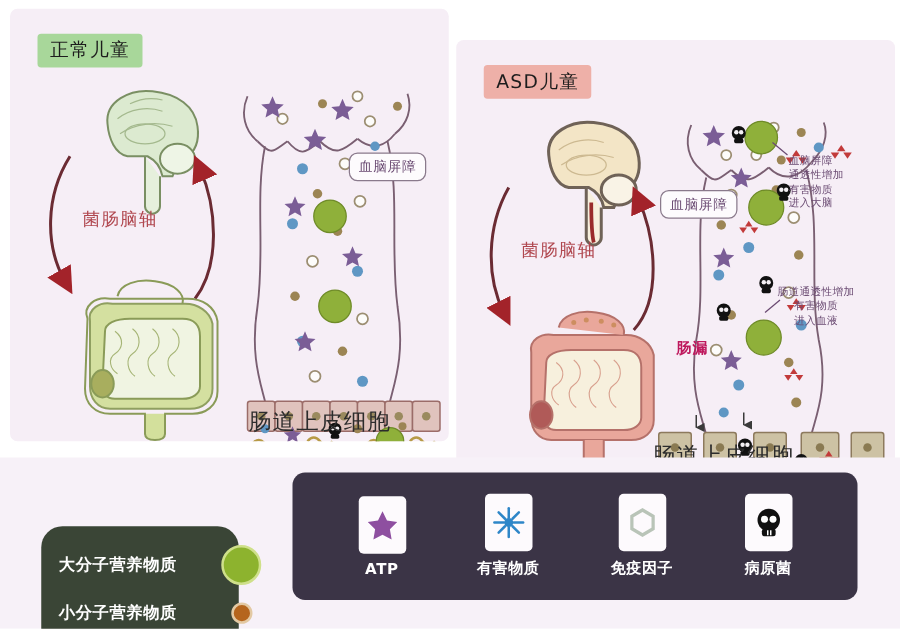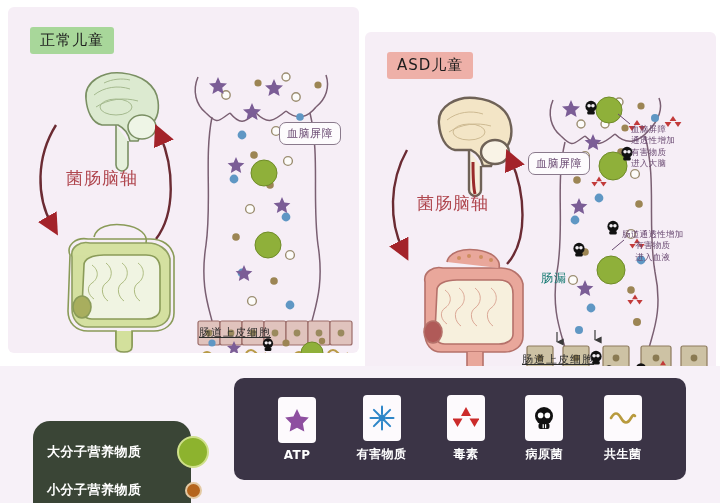--- a/index.html
+++ b/index.html
@@ -25,21 +25,21 @@
   .badge.asd{background:#eeb0a8;}
 
   
   .organ{position:absolute;}
   .brain-l{left:52px;top:58px;width:118px;height:112px;}
   .brain-r{left:48px;top:58px;width:118px;height:112px;}
   .gut-l{left:46px;top:214px;width:140px;height:132px;}
   .gut-r{left:42px;top:214px;width:142px;height:132px;}
 
   
-  .axis-label{position:absolute;font-size:17px;color:#b0474f;letter-spacing:1px;
+  .axis-label{position:absolute;font-size:14px;color:#b0474f;letter-spacing:1px;
               white-space:nowrap;}
   .axis-l{left:58px;top:160px;}
   .axis-r{left:52px;top:160px;}
 
   .arcs{position:absolute;left:0;top:0;width:352px;height:346px;pointer-events:none;}
 
   
   .vessel{position:absolute;left:182px;top:62px;width:168px;height:290px;}
   .vessel-r{position:absolute;left:148px;top:62px;width:206px;height:290px;}
 
@@ -48,24 +48,24 @@
            letter-spacing:.5px;white-space:nowrap;}
   .bbb-l{left:271px;top:115px;}
   .bbb-r{left:163px;top:120px;}
 
   .note{position:absolute;font-size:8.5px;line-height:1.35;color:#6a4a72;
         letter-spacing:.3px;white-space:nowrap;}
   .note-top{left:631px;top:124px;}
   .note-bot{left:622px;top:229px;}
 
   .leak-label{position:absolute;left:528px;top:238px;font-size:12px;
-              font-weight:normal;color:#0f766e;letter-spacing:1px;}
-
-  .epi-caption{position:absolute;font-size:11px;color:#2c2c2c;letter-spacing:1px;
-               white-space:nowrap;text-decoration:underline;}
+              font-weight:bold;color:#be185d;letter-spacing:1px;}
+
+  .epi-caption{position:absolute;font-size:18px;color:#2c2c2c;letter-spacing:1px;
+               white-space:nowrap;}
   .cap-l{left:191px;top:318px;}
   .cap-r{left:157px;top:320px;}
 
   
   .legend{position:absolute;left:0;top:366px;width:720px;height:137px;
           background:#f7f1f8;}
   .legend-inner{position:absolute;left:0;top:0;width:720px;height:137px;}
 
   .nutri-box{position:absolute;left:33px;top:14px;width:158px;height:98px;
              background:#3a4536;border-radius:17px;margin-top:41px;}
@@ -534,54 +534,44 @@
                 <line x1="16" y1="16" x2="21.1" y2="21.1"></line>
                 <line x1="21.1" y1="4.9" x2="16" y2="10"></line>
                 <line x1="10" y1="16" x2="4.9" y2="21.1"></line>
               </g>
               <circle cx="13" cy="13" r="3.6" fill="#2e86c8"></circle>
             </svg>
           </div>
           <span class="icon-cap">有害物质</span>
         </div>
 
+
         <div class="icon-item">
           <div class="icon-tile">
-            <svg width="26" height="26" viewBox="0 0 26 26" fill="#cc2b2b">
-              <polygon points="13,2 18,11 8,11"></polygon>
-              <polygon points="4.5,22 9.5,13.5 -0.5,13.5"></polygon>
-              <polygon points="21.5,22 26.5,13.5 16.5,13.5"></polygon>
+            <svg width="26" height="26" viewBox="0 0 26 26">
+              <polygon points="13,3 21.5,8 21.5,18 13,23 4.5,18 4.5,8" fill="none" stroke="#b9c4b8" stroke-width="2.6"></polygon>
             </svg>
           </div>
-          <span class="icon-cap">毒素</span>
+          <span class="icon-cap">免疫因子</span>
         </div>
-
 
         <div class="icon-item">
           <div class="icon-tile">
             <svg width="26" height="26" viewBox="0 0 26 26">
               <g fill="#111111">
                 <circle cx="13" cy="11" r="9"></circle>
                 <rect x="7.5" y="18" width="11" height="6" rx="2"></rect>
               </g>
               <circle cx="9.6" cy="10.4" r="2.8" fill="#ffffff"></circle>
               <circle cx="16.4" cy="10.4" r="2.8" fill="#ffffff"></circle>
               <rect x="11.6" y="19.2" width="1.2" height="4" fill="#ffffff"></rect>
               <rect x="14" y="19.2" width="1.2" height="4" fill="#ffffff"></rect>
             </svg>
           </div>
           <span class="icon-cap">病原菌</span>
         </div>
 
-        <div class="icon-item">
-          <div class="icon-tile">
-            <svg width="28" height="26" viewBox="0 0 28 26">
-              <path d="M2 13 Q7 4 12 13 Q17 22 22 13 Q24.5 8.5 26 11" fill="none" stroke="#b89a3e" stroke-width="2.6" stroke-linecap="round"></path>
-            </svg>
-          </div>
-          <span class="icon-cap">共生菌</span>
-        </div>
 
       </div>
     </div>
   </div>
 
 </div>
 
 </body></html>

